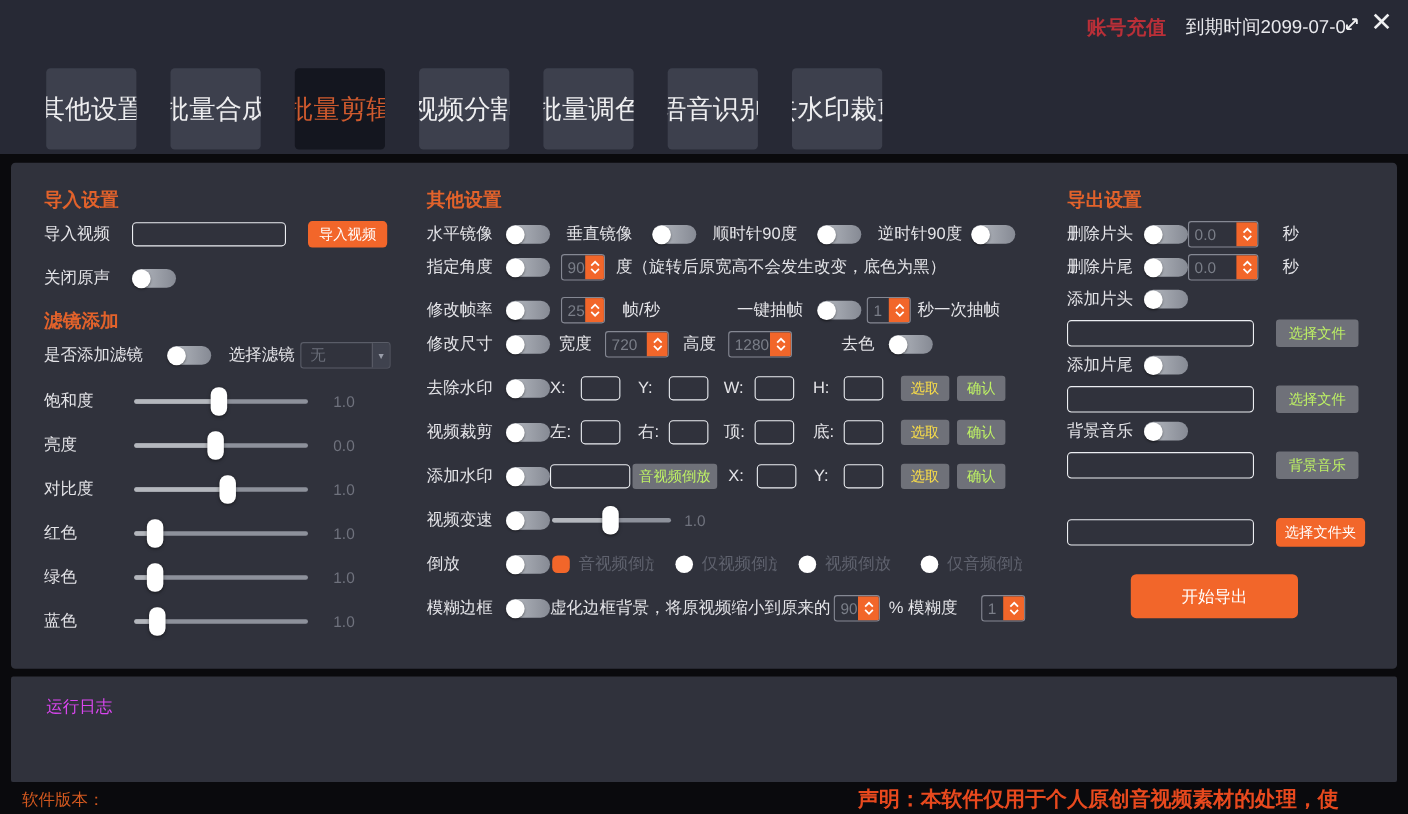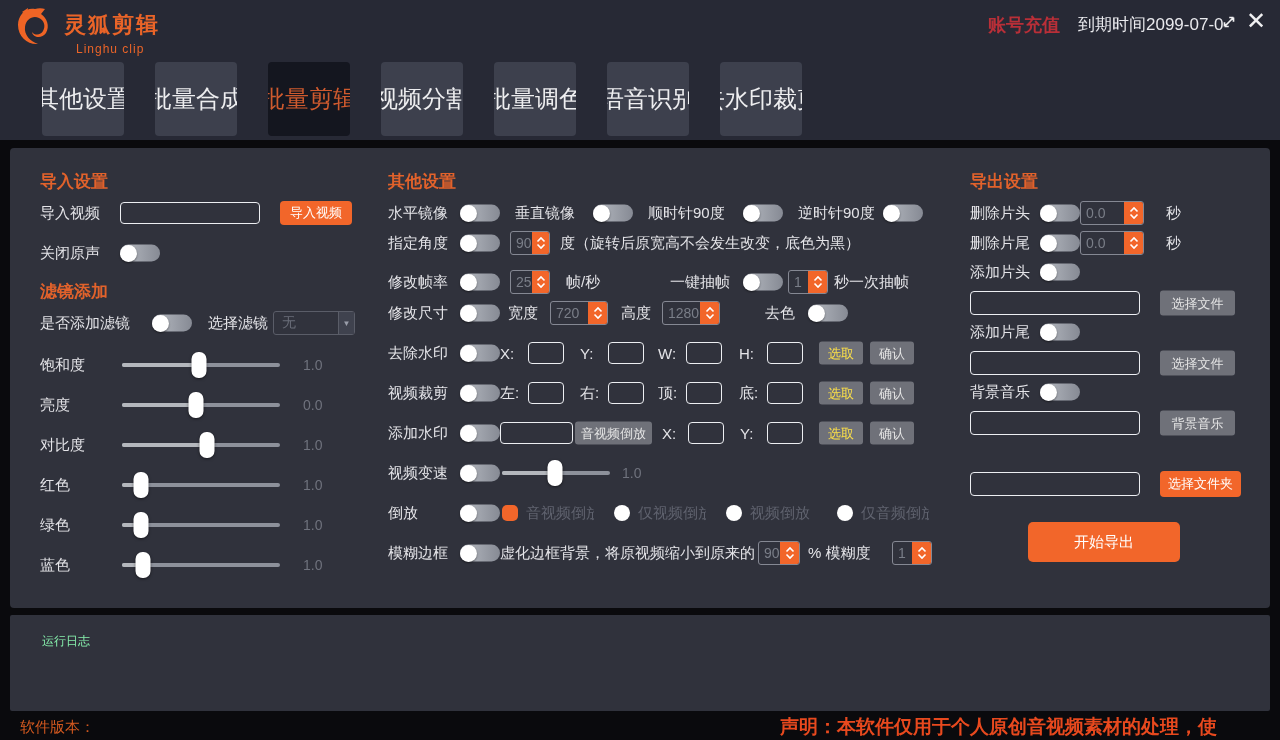--- a/index.html
+++ b/index.html
@@ -20,21 +20,21 @@
   
   .tabs{position:absolute;left:42px;top:62px;display:flex;gap:31px}
   .tab{width:82px;height:74px;background:#3d404d;border-radius:4px;display:flex;align-items:center;justify-content:center;overflow:hidden;cursor:pointer;flex:none}
   .tab span{font-size:24px;color:#eeeef0;white-space:nowrap}
   .tab.active{background:#14161f}
   .tab.active span{color:#cf5a2e}
 
   
   .main{position:absolute;left:10px;top:148px;width:1260px;height:460px;background:#30323c;border-radius:4px}
   .logpanel{position:absolute;left:10px;top:615px;width:1260px;height:96px;background:#30323c;border-radius:2px}
-  .log-title{position:absolute;left:32px;top:18px;font-size:12px;color:#86efac}
+  .log-title{position:absolute;left:32px;top:18px;font-size:15px;color:#d946ef}
 
   .col{position:absolute;top:0;height:100%}
   .col-left{left:30px;width:345px}
   .col-mid{left:378px;width:552px}
   .col-right{left:960px;width:290px}
 
   .sec-title{position:absolute;left:0;font-size:17px;font-weight:bold;color:#e2622b;white-space:nowrap}
   .row{position:absolute;left:0;right:0;height:30px}
   .ab{position:absolute;top:50%;transform:translateY(-50%);white-space:nowrap}
   .lb{font-size:15px;color:#e4e4e8}
@@ -44,21 +44,21 @@
   .tg::after{content:'';position:absolute;left:0;top:50%;transform:translateY(-50%);width:17px;height:17px;border-radius:50%;background:#fff;box-shadow:0 1px 2px rgba(0,0,0,.45)}
 
   
   .sp{display:inline-flex;align-items:stretch;height:24px;border:1px solid #858893;border-radius:3px;overflow:hidden;background:transparent}
   .sp .num{color:#7a7e88;font-size:14px;padding-left:5px;display:flex;align-items:center;flex:1}
   .sp .ud{width:19px;background:#f2662a;display:flex;flex-direction:column;align-items:center;justify-content:center;cursor:pointer;flex:none}
 
   
   .ipt{border:1.5px solid #eceef2;border-radius:4px;background:transparent;color:#fff;height:22px;outline:none;font-size:14px;padding:0 4px}
   .ipt.sm{width:36px}
-  .gbtn{background:#6f7179;border:none;border-radius:3px;color:#e5e5e5;font-size:13px;height:23px;padding:0 9px;cursor:pointer;white-space:nowrap}
+  .gbtn{background:#6f7179;border:none;border-radius:3px;color:#bef264;font-size:13px;height:23px;padding:0 9px;cursor:pointer;white-space:nowrap}
   .gbtn.sel{color:#fde047}
   .obtn{background:#f2662a;border:none;border-radius:4px;color:#fff;font-size:13px;height:24px;padding:0 10px;cursor:pointer;white-space:nowrap}
 
   
   .sl{width:158px;height:4px;border-radius:2px;background:#8d919b;cursor:pointer}
   .sl .fill{position:absolute;left:0;top:0;height:100%;background:#b4b7bd;border-radius:2px}
   .sl .hnd{position:absolute;top:50%;transform:translate(-50%,-50%);width:15px;height:26px;border-radius:7px;background:#fff;box-shadow:0 1px 3px rgba(0,0,0,.5);cursor:pointer}
   .sl.short{width:108px}
   .sval{font-size:14px;color:#6f727d}
 
@@ -75,30 +75,20 @@
   .start-btn{position:absolute;left:58px;top:374px;width:152px;height:40px;background:#f2662a;border:none;border-radius:5px;color:#fff;font-size:15px;cursor:pointer}
 
   
   .footer-version{position:absolute;left:20px;top:718px;font-size:15px;color:#d2581f;white-space:nowrap}
   .footer-statement{position:absolute;left:780px;top:714px;font-size:19px;font-weight:bold;color:#e8491e;white-space:nowrap}
 </style>
 </head>
 <body>
 
 <div class="header">
-  <div class="logo">
-    <svg width="42" height="42" viewBox="0 0 42 42">
-      <path d="M21 3 C12 1 4 9 4 19 C4 31 14 39 24 38 C16 35 10 29 11 21 C12 13 19 9 25 12 C30 14 32 20 29 25 C27 29 21 30 18 26 C19 32 28 33 32 27 C36 20 33 12 27 8 L31 3 C28 2 24 2 21 3 Z" fill="#ef6425"></path>
-      <path d="M8 6 L14 2 L13 9 Z" fill="#ef6425"></path>
-    </svg>
-    <div class="logo-text">
-      <div class="logo-title">灵狐剪辑</div>
-      <div class="logo-sub">Linghu clip</div>
-    </div>
-  </div>
   <div class="recharge">账号充值</div>
   <div class="expiry">到期时间2099-07-0</div>
   <div class="win-restore">
     <svg width="18" height="18" viewBox="0 0 16 16">
       <path d="M4 12 L12 4 M4 12 L4 8.2 M4 12 L7.8 12 M12 4 L8.2 4 M12 4 L12 7.8" stroke="#f0f0f2" stroke-width="1.5" fill="none"></path>
     </svg>
   </div>
   <div class="win-close">✕</div>
 
   <div class="tabs">

